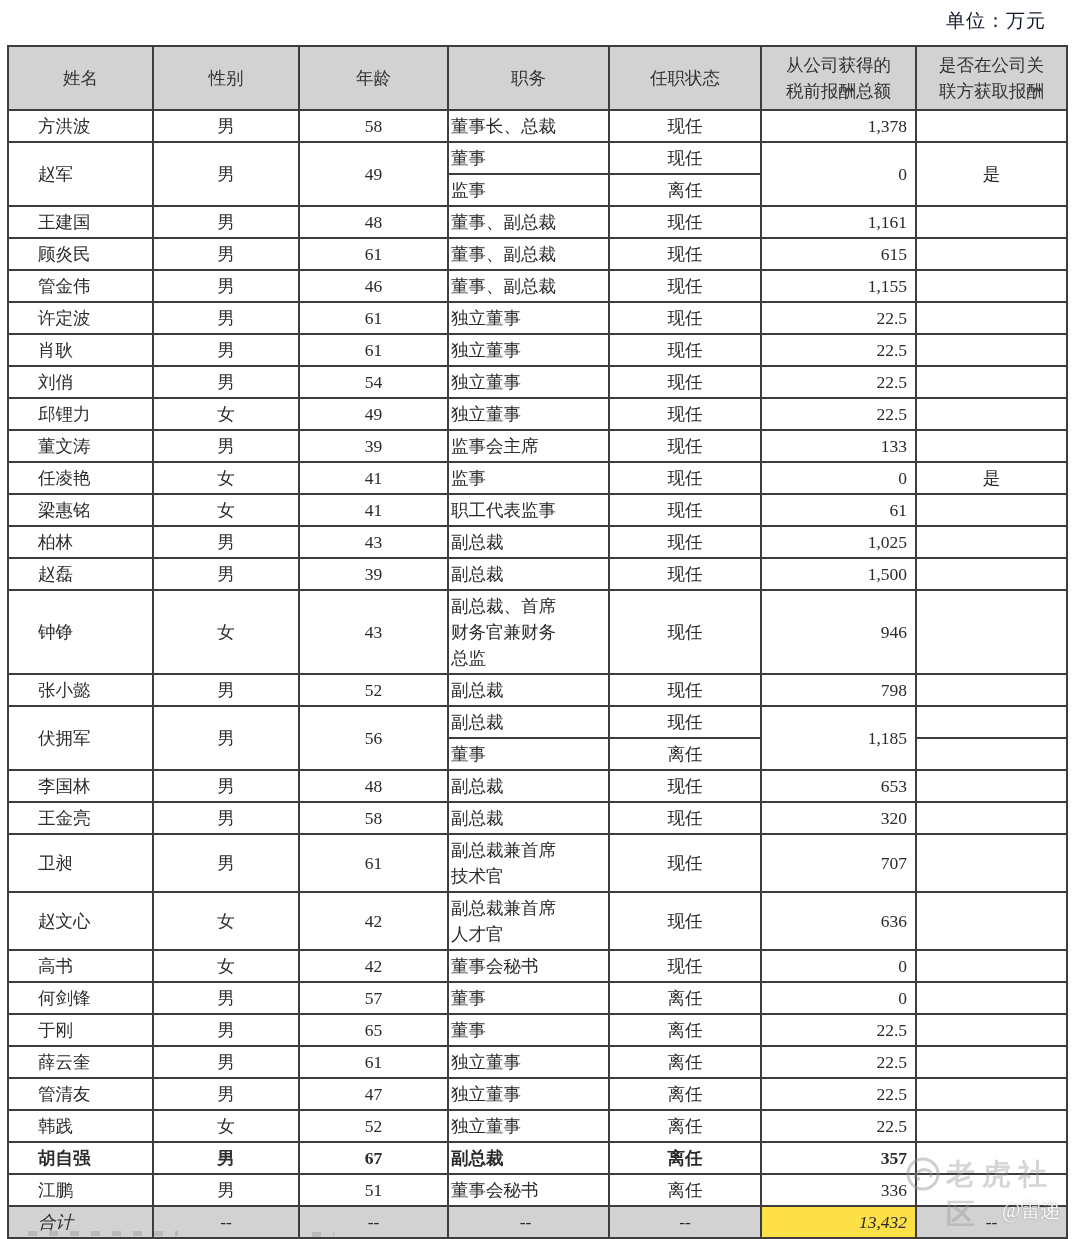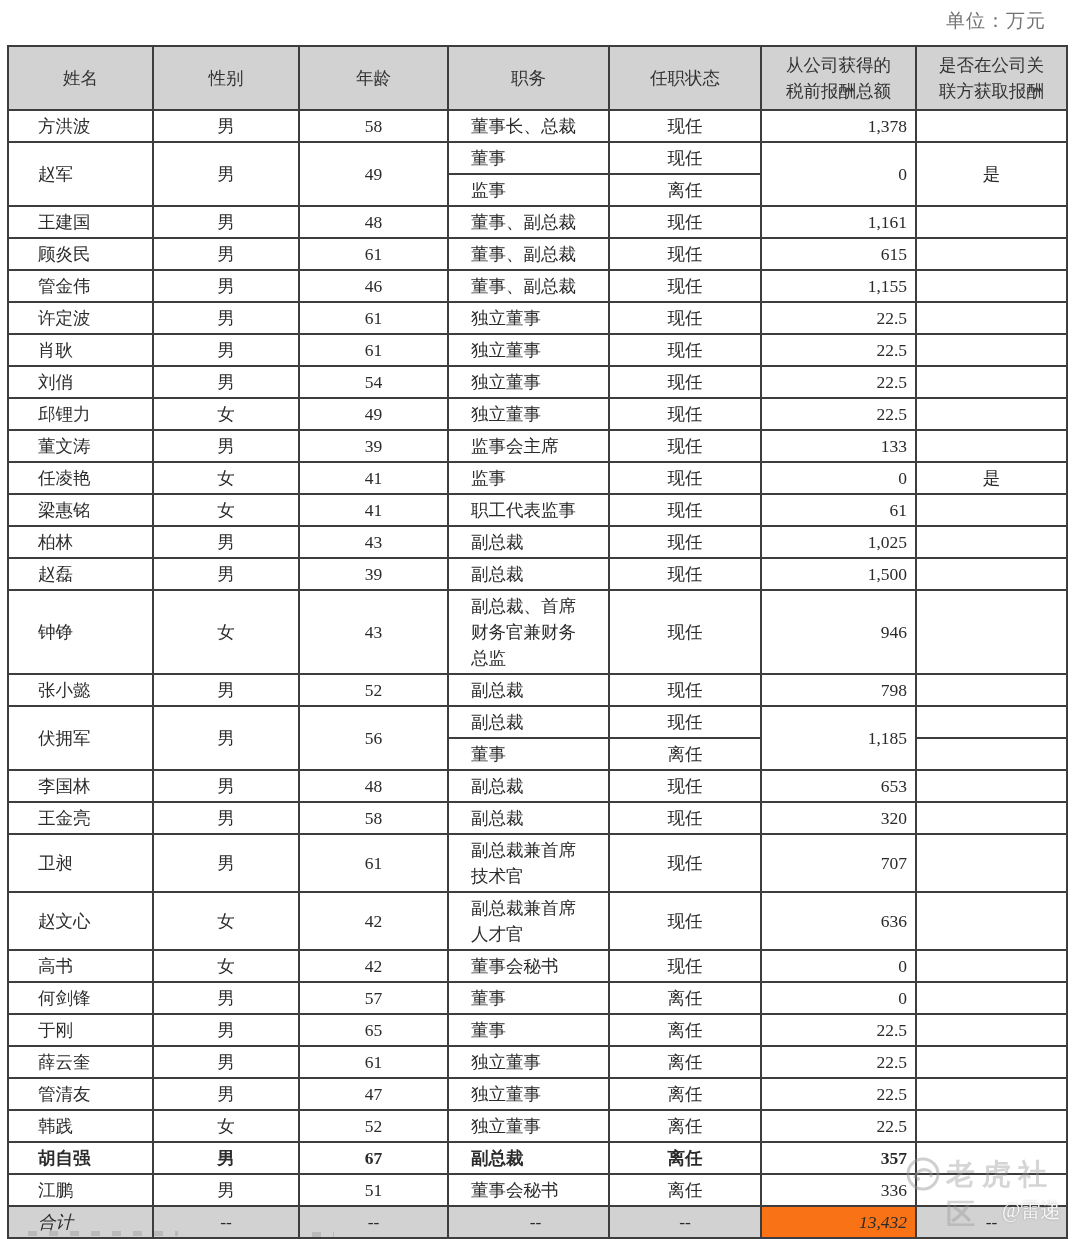--- a/index.html
+++ b/index.html
@@ -2,43 +2,43 @@
 <html><head>
 <meta charset="utf-8">
 <style>
   html,body{margin:0;padding:0;}
   body{
     width:1080px;height:1239px;position:relative;background:#ffffff;
     font-family:"Liberation Serif","DejaVu Serif",serif;
     color:#2b2b2b;overflow:hidden;
   }
   .unit-label{
-    position:absolute;top:8px;right:34px;font-size:19px;letter-spacing:1px;color:#737373;
+    position:absolute;top:8px;right:34px;font-size:19px;letter-spacing:1px;color:#0f172a;
   }
   table.comp-table{
     position:absolute;top:45px;left:7px;width:1059px;
     border-collapse:collapse;table-layout:fixed;
   }
   .comp-table th,.comp-table td{
     border:2px solid #3d3d3d;
     font-size:17.5px;line-height:26px;
     padding:2px 8px;text-align:center;vertical-align:middle;
     font-weight:normal;overflow:hidden;
   }
   .comp-table thead th{
     background:#d2d2d2;height:58px;white-space:pre-line;color:#333;
   }
   .comp-table tbody tr{height:31px;}
   td.name{text-align:left;padding-left:29px;}
-  td.position{text-align:left;padding-left:22px;white-space:pre-line;}
+  td.position{text-align:left;padding-left:2px;white-space:pre-line;}
   td.comp{text-align:right;}
   tr.total{height:40px;}
   tr.total td{background:#d2d2d2;text-align:center;font-style:italic;}
   tr.total td.name{text-align:left;}
-  tr.total td.comp{background:#f97316;text-align:right;}
+  tr.total td.comp{background:#fde047;text-align:right;}
   tr.bold td{font-weight:bold;}
   
   .watermark{position:absolute;pointer-events:none;}
   .wm-logo{left:905px;top:1156px;width:36px;height:36px;opacity:.45;}
   .wm-community{
     left:946px;top:1155px;font-size:29px;letter-spacing:7px;
     color:rgba(150,150,150,.40);font-weight:bold;
   }
   .wm-handle{
     left:1002px;top:1197px;font-size:20px;

